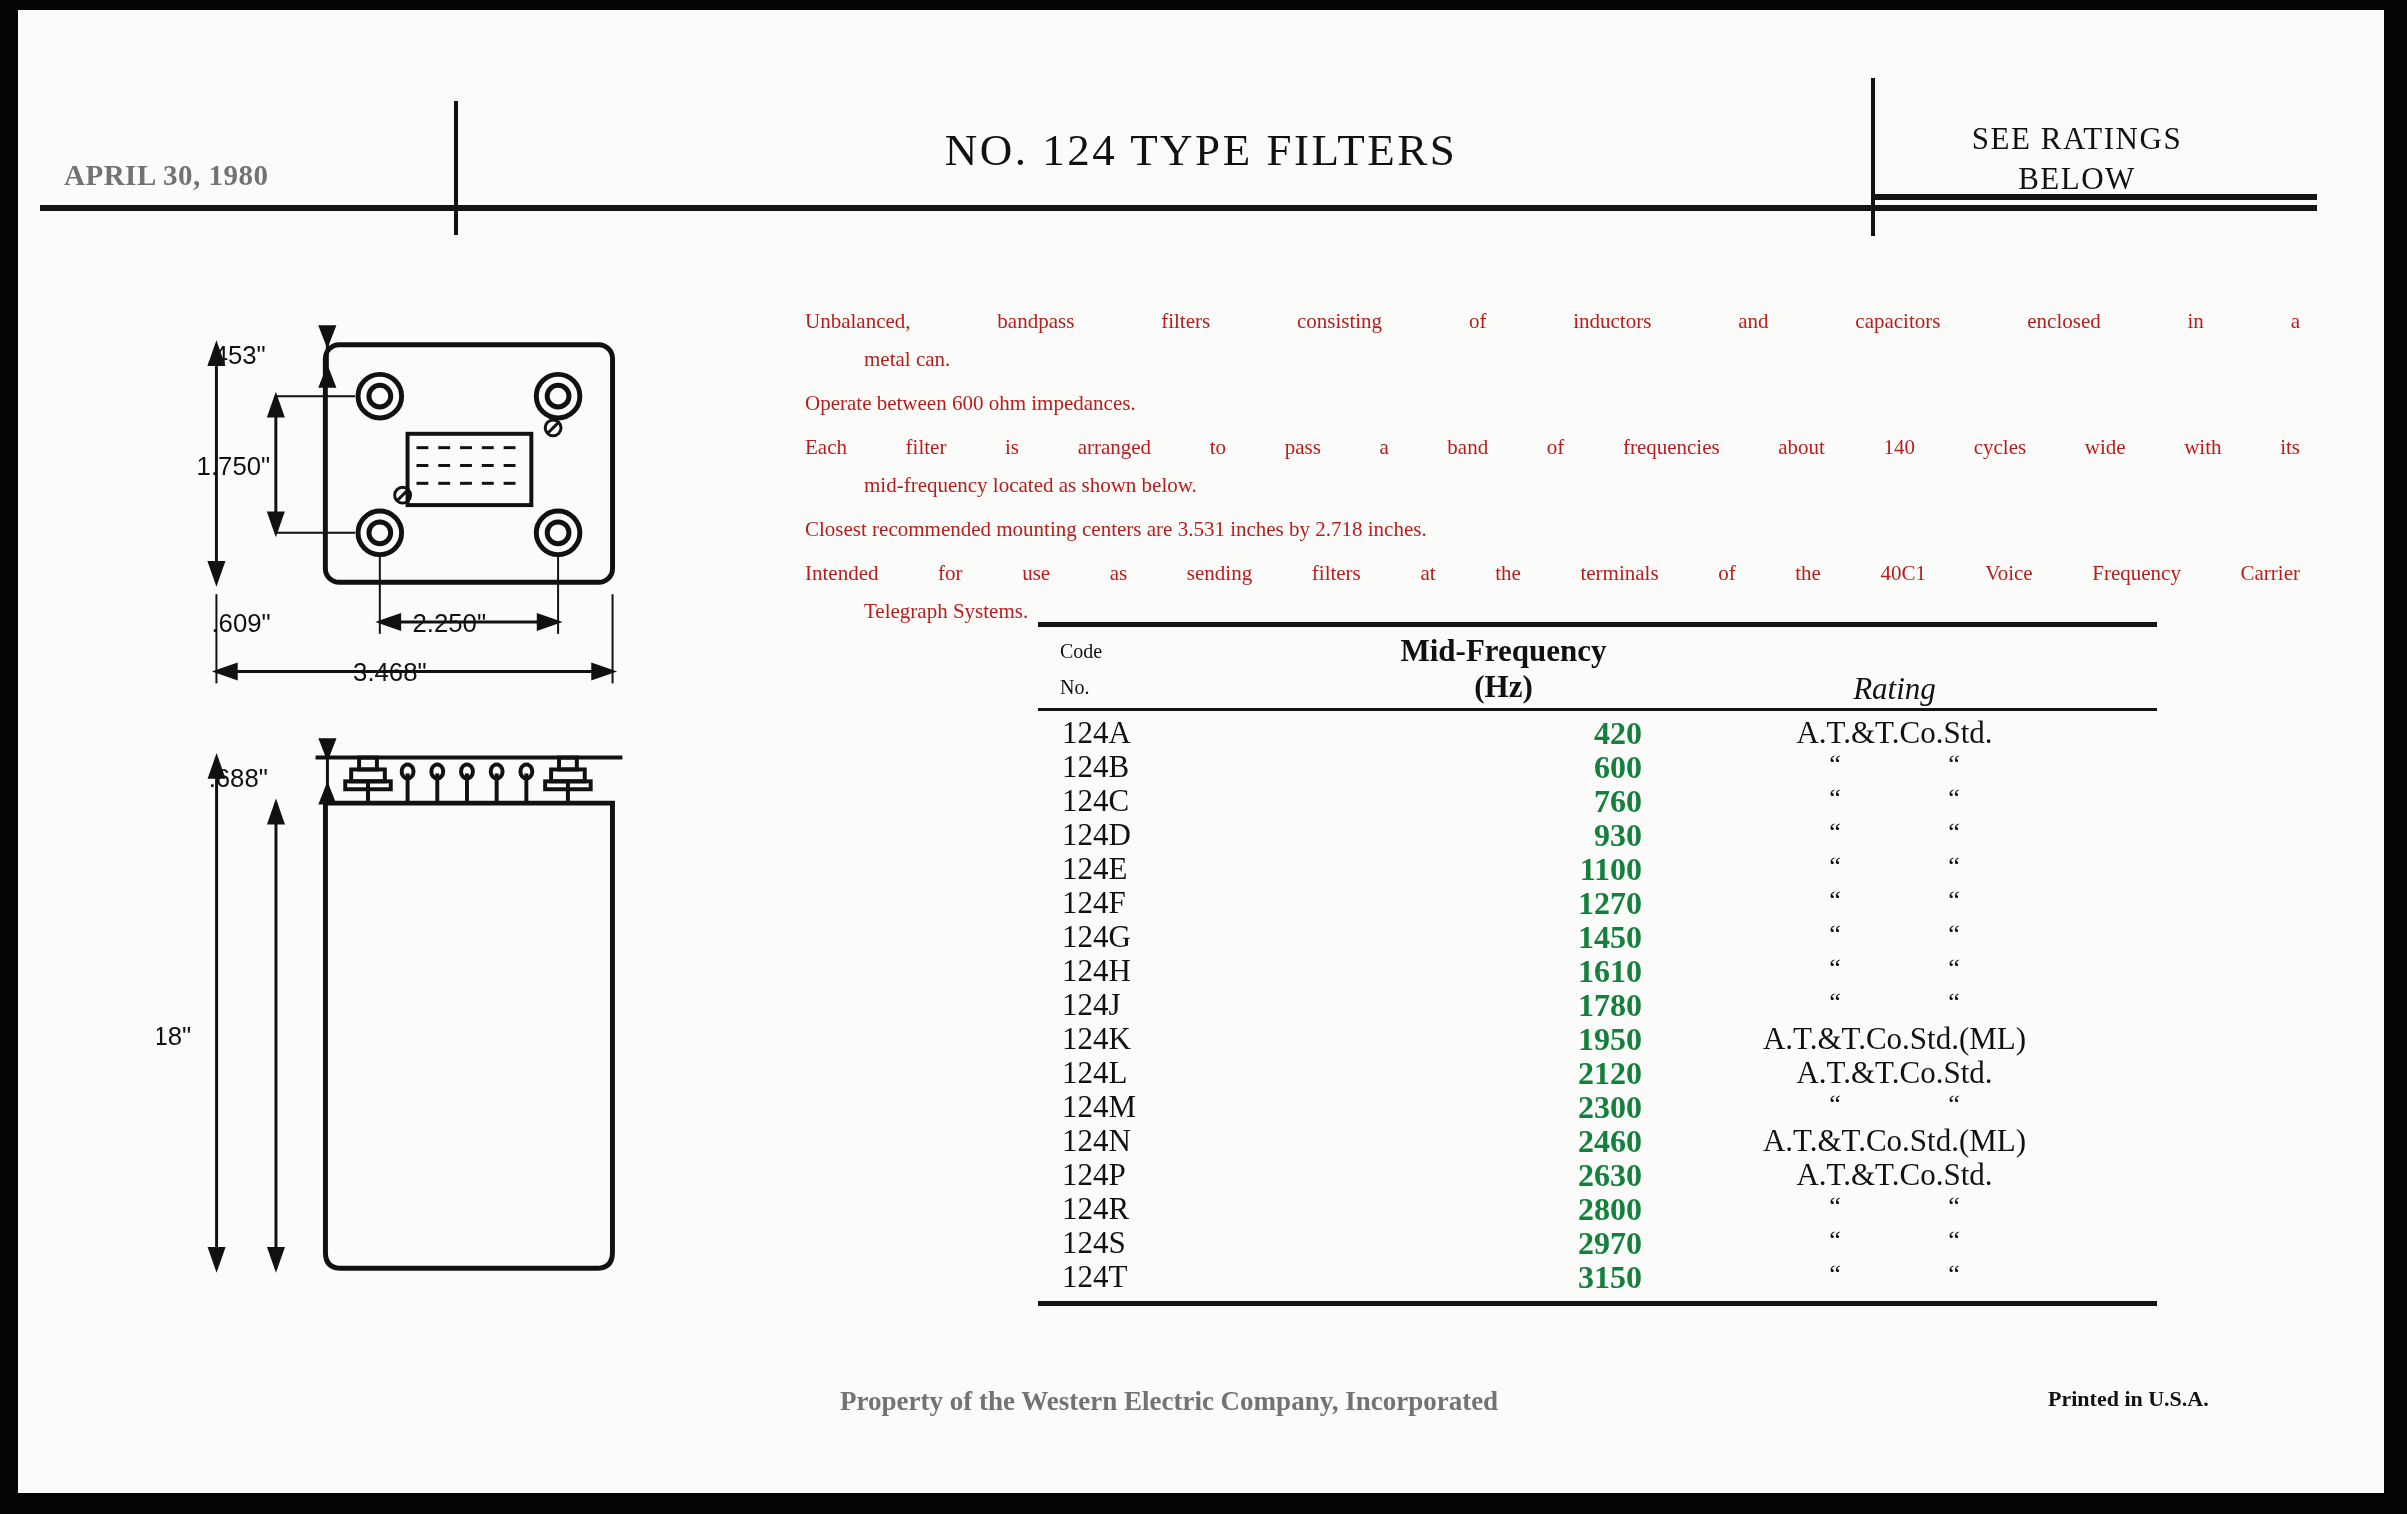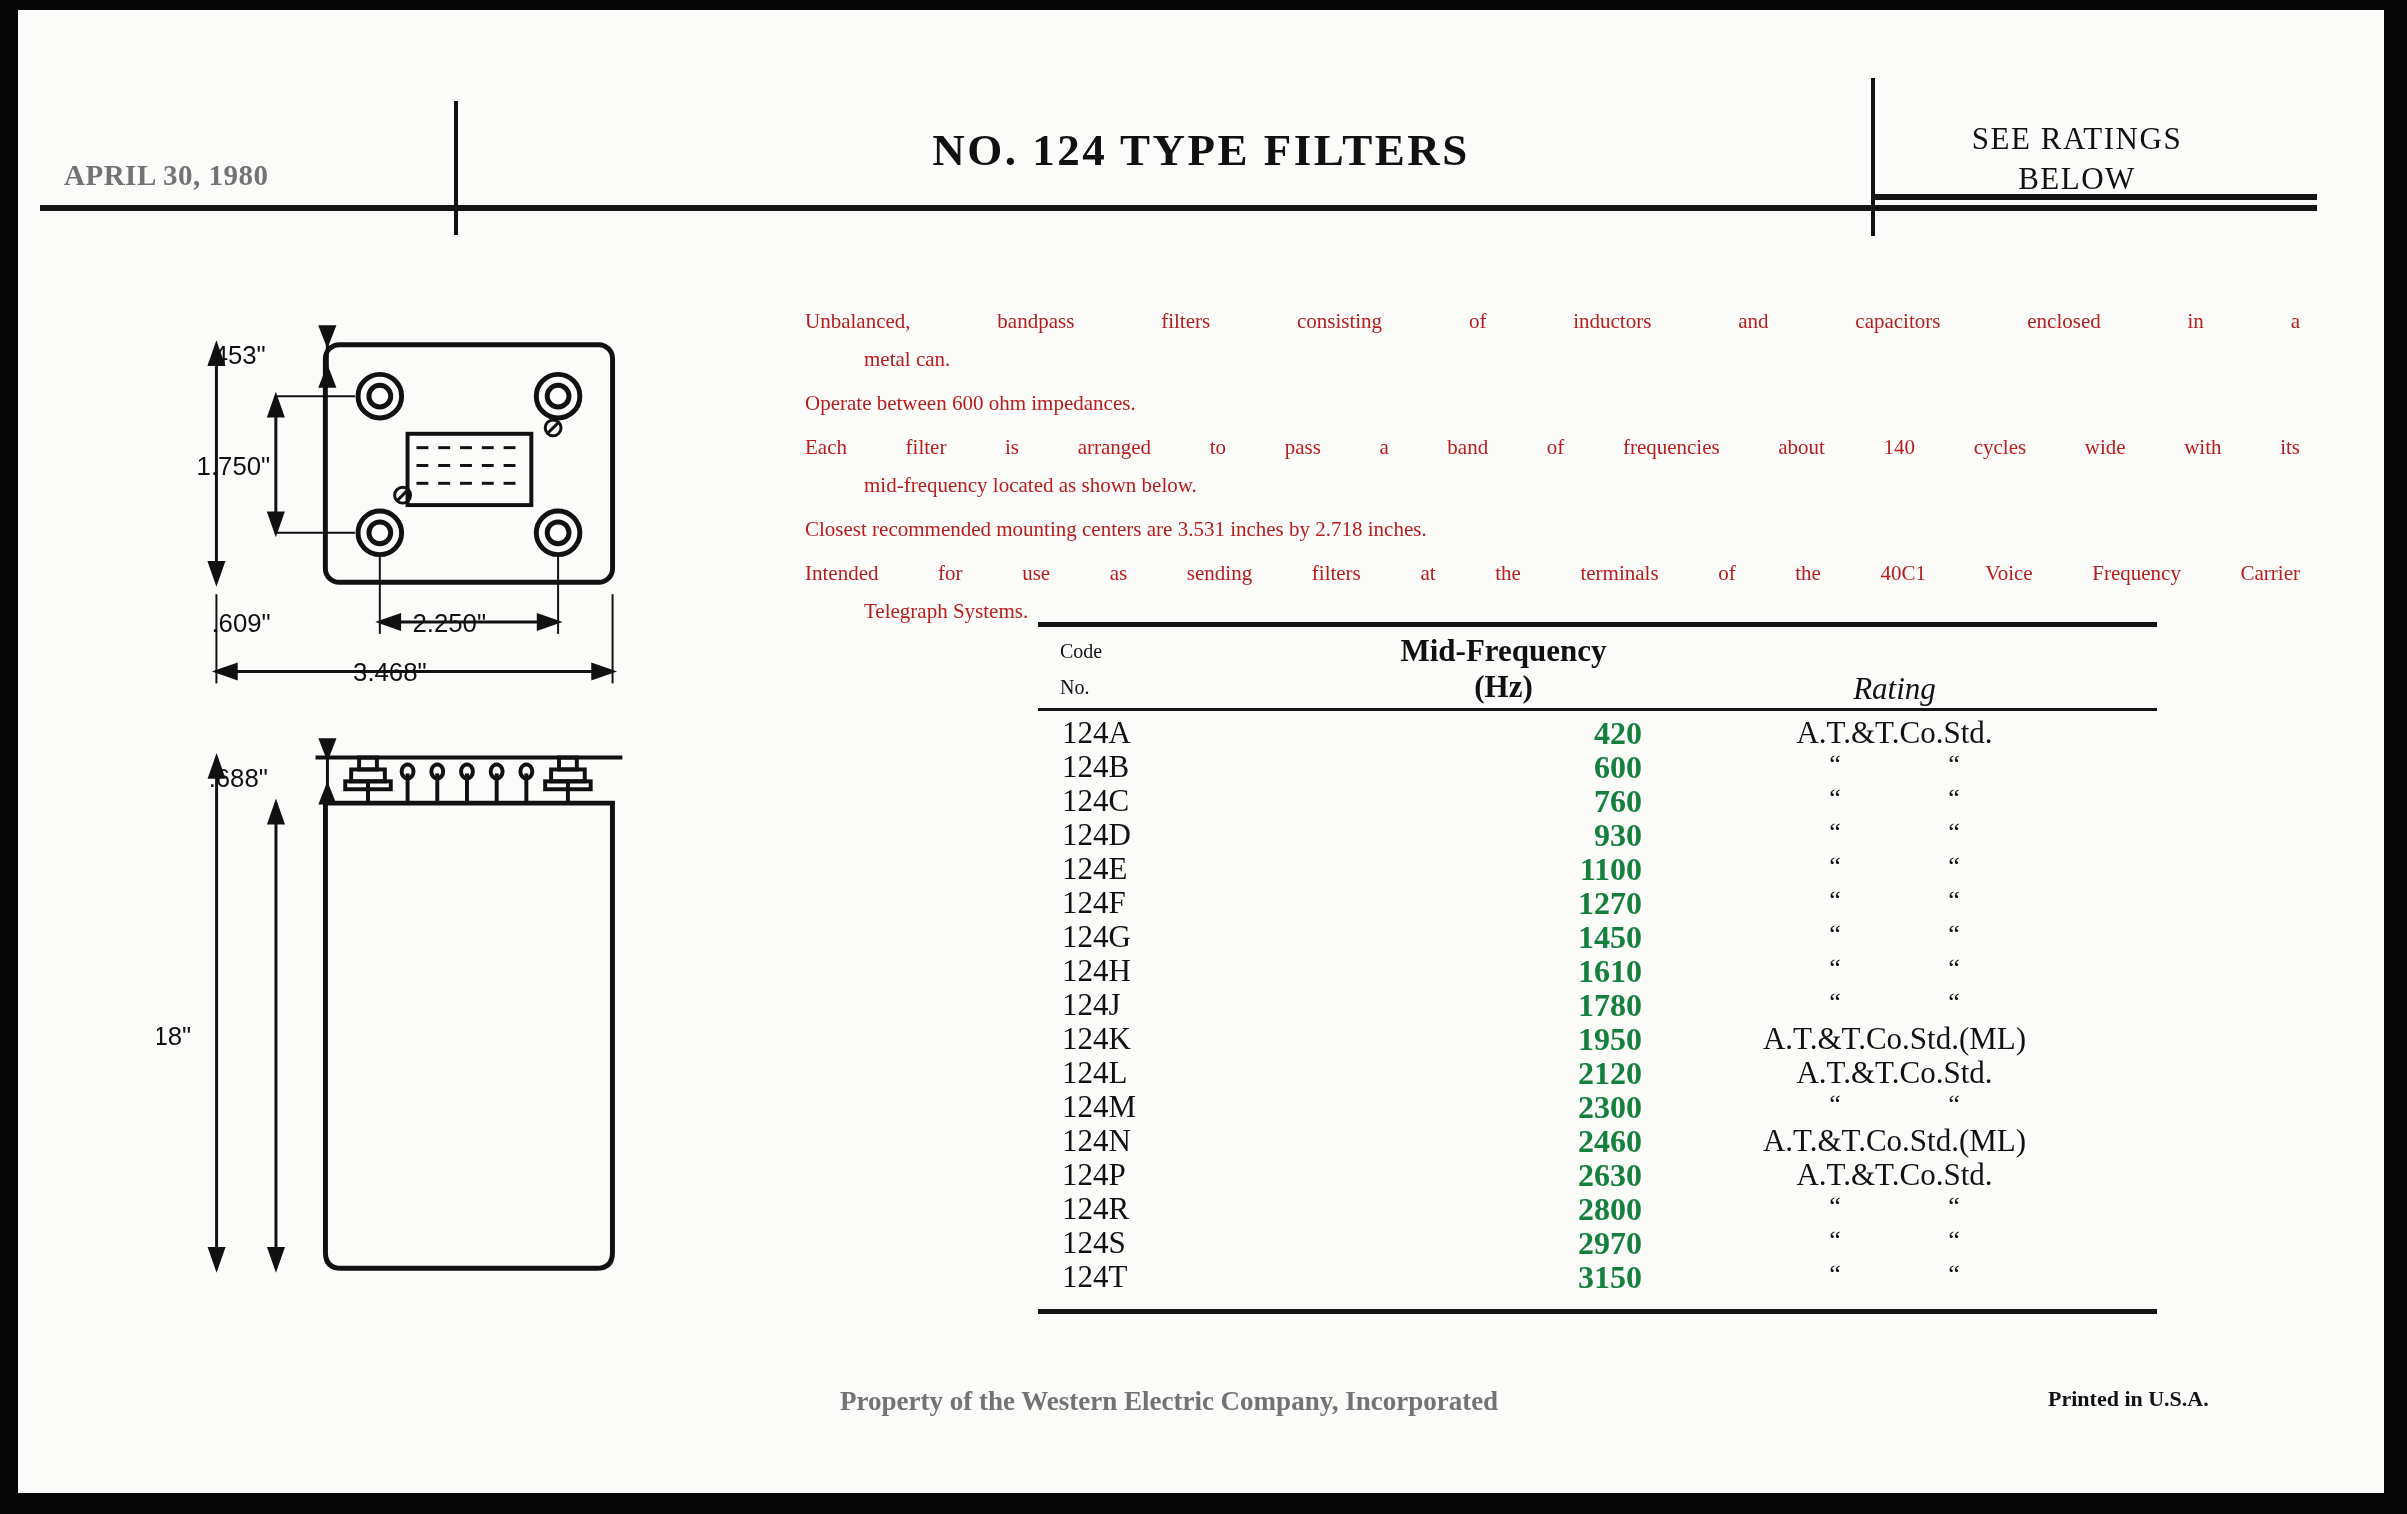--- a/index.html
+++ b/index.html
@@ -75,21 +75,21 @@
     color: #737373;
     white-space: nowrap;
   }
   .header-title {
     position: absolute;
     left: 0;
     top: 84px;
     width: 2366px;
     text-align: center;
     font-family: "Liberation Serif", serif;
-    font-weight: bold;
+    font-weight: normal;
     font-size: 45px;
     letter-spacing: 2.5px;
     color: #111;
   }
   .header-note {
     position: absolute;
     right: 89px;
     top: 79px;
     width: 436px;
     text-align: center;
@@ -200,21 +200,21 @@
     left: 693px;
     top: 44px;
     width: 327px;
     text-align: center;
     font-size: 31px;
     color: #111;
     font-style: italic;
   }
   .tbl-body {
     padding-top: 4px;
-    padding-bottom: 16px;
+    padding-bottom: 8px;
   }
   .row {
     position: relative;
     height: 34px;
   }
   .c-code {
     position: absolute;
     left: 24px;
     top: 0;
     font-size: 31px;

